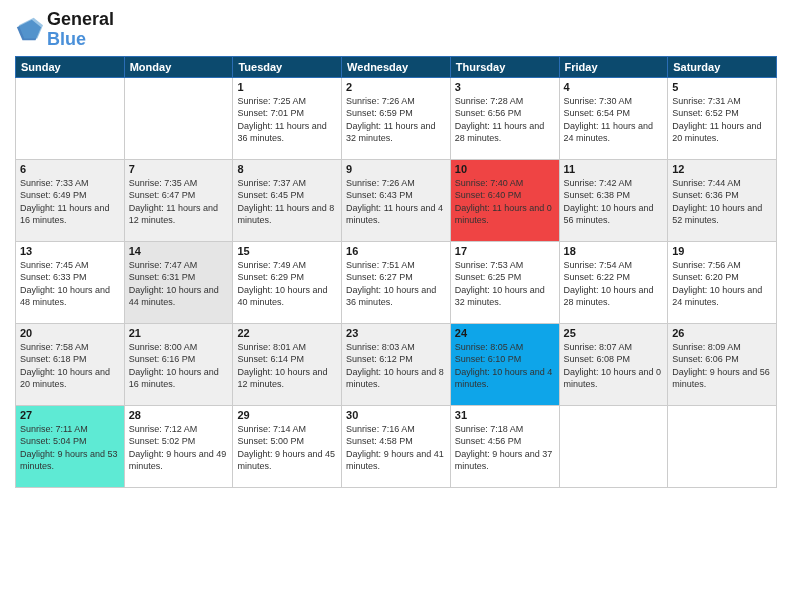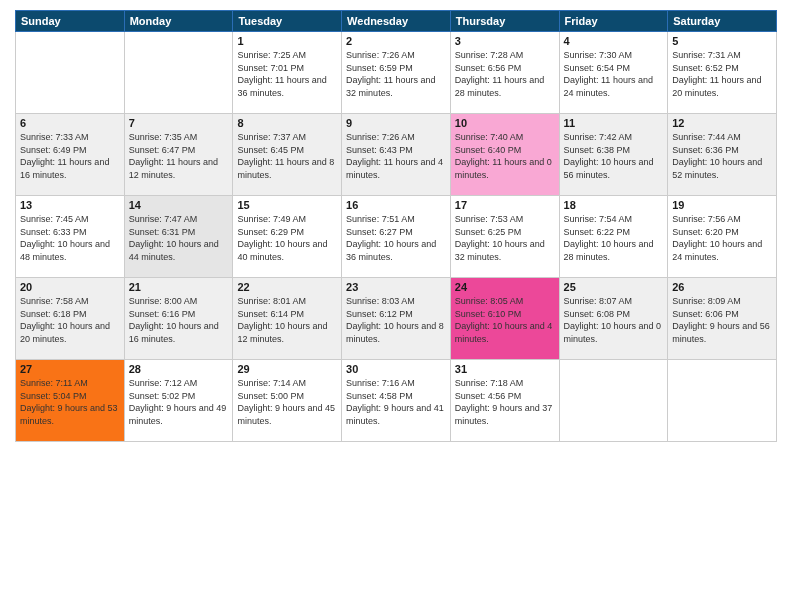--- a/index.html
+++ b/index.html
@@ -95,20 +95,36 @@
     .empty-cell {
       background: #fff !important;
     }
     .row-even td { background: #efefef; }
     .row-odd td { background: #fff; }
   </style>
 </head>
 <body>
 
 <div class="page">
+  <div class="header">
+    <div class="logo">
+      <svg class="logo-icon" viewBox="0 0 30 30">
+        <polygon points="18,4 28,12 22,26 8,26 2,12" fill="#2a6db5" opacity="0.85"></polygon>
+        <polygon points="20,2 30,10 24,24 10,24 4,10" fill="#5a9fd4" opacity="0.6"></polygon>
+      </svg>
+      <div class="logo-text">
+        <div>General</div>
+        <div><span>Blue</span></div>
+      </div>
+    </div>
+    <div class="title-block">
+      <div class="month-title"></div>
+      <div class="subtitle"></div>
+    </div>
+  </div>
 
   <table class="calendar">
     <thead>
       <tr>
         <th>Sunday</th>
         <th>Monday</th>
         <th>Tuesday</th>
         <th>Wednesday</th>
         <th>Thursday</th>
         <th>Friday</th>
@@ -177,21 +193,21 @@
 Daylight: 11 hours
 and 8 minutes.</div>
           </td>
           <td style="background: rgb(239, 239, 239);">
             <span class="day-num">9</span>
             <div class="day-info">Sunrise: 7:26 AM
 Sunset: 6:43 PM
 Daylight: 11 hours
 and 4 minutes.</div>
           </td>
-          <td style="background: #f9a8d4;">
+          <td style="background: #ef4444;">
             <span class="day-num">10</span>
             <div class="day-info">Sunrise: 7:40 AM
 Sunset: 6:40 PM
 Daylight: 11 hours
 and 0 minutes.</div>
           </td>
           <td style="background: rgb(239, 239, 239);">
             <span class="day-num">11</span>
             <div class="day-info">Sunrise: 7:42 AM
 Sunset: 6:38 PM
@@ -279,21 +295,21 @@
 Daylight: 10 hours
 and 12 minutes.</div>
           </td>
           <td style="background: rgb(239, 239, 239);">
             <span class="day-num">23</span>
             <div class="day-info">Sunrise: 8:03 AM
 Sunset: 6:12 PM
 Daylight: 10 hours
 and 8 minutes.</div>
           </td>
-          <td style="background: #ec4899;">
+          <td style="background: #0ea5e9;">
             <span class="day-num">24</span>
             <div class="day-info">Sunrise: 8:05 AM
 Sunset: 6:10 PM
 Daylight: 10 hours
 and 4 minutes.</div>
           </td>
           <td style="background: rgb(239, 239, 239);">
             <span class="day-num">25</span>
             <div class="day-info">Sunrise: 8:07 AM
 Sunset: 6:08 PM
@@ -302,21 +318,21 @@
           </td>
           <td style="background: rgb(239, 239, 239);">
             <span class="day-num">26</span>
             <div class="day-info">Sunrise: 8:09 AM
 Sunset: 6:06 PM
 Daylight: 9 hours
 and 56 minutes.</div>
           </td>
         </tr>
         <tr class="row-odd">
-          <td style="background: #f97316;">
+          <td style="background: #5eead4;">
             <span class="day-num">27</span>
             <div class="day-info">Sunrise: 7:11 AM
 Sunset: 5:04 PM
 Daylight: 9 hours
 and 53 minutes.</div>
           </td>
           <td style="background: rgb(255, 255, 255);">
             <span class="day-num">28</span>
             <div class="day-info">Sunrise: 7:12 AM
 Sunset: 5:02 PM

